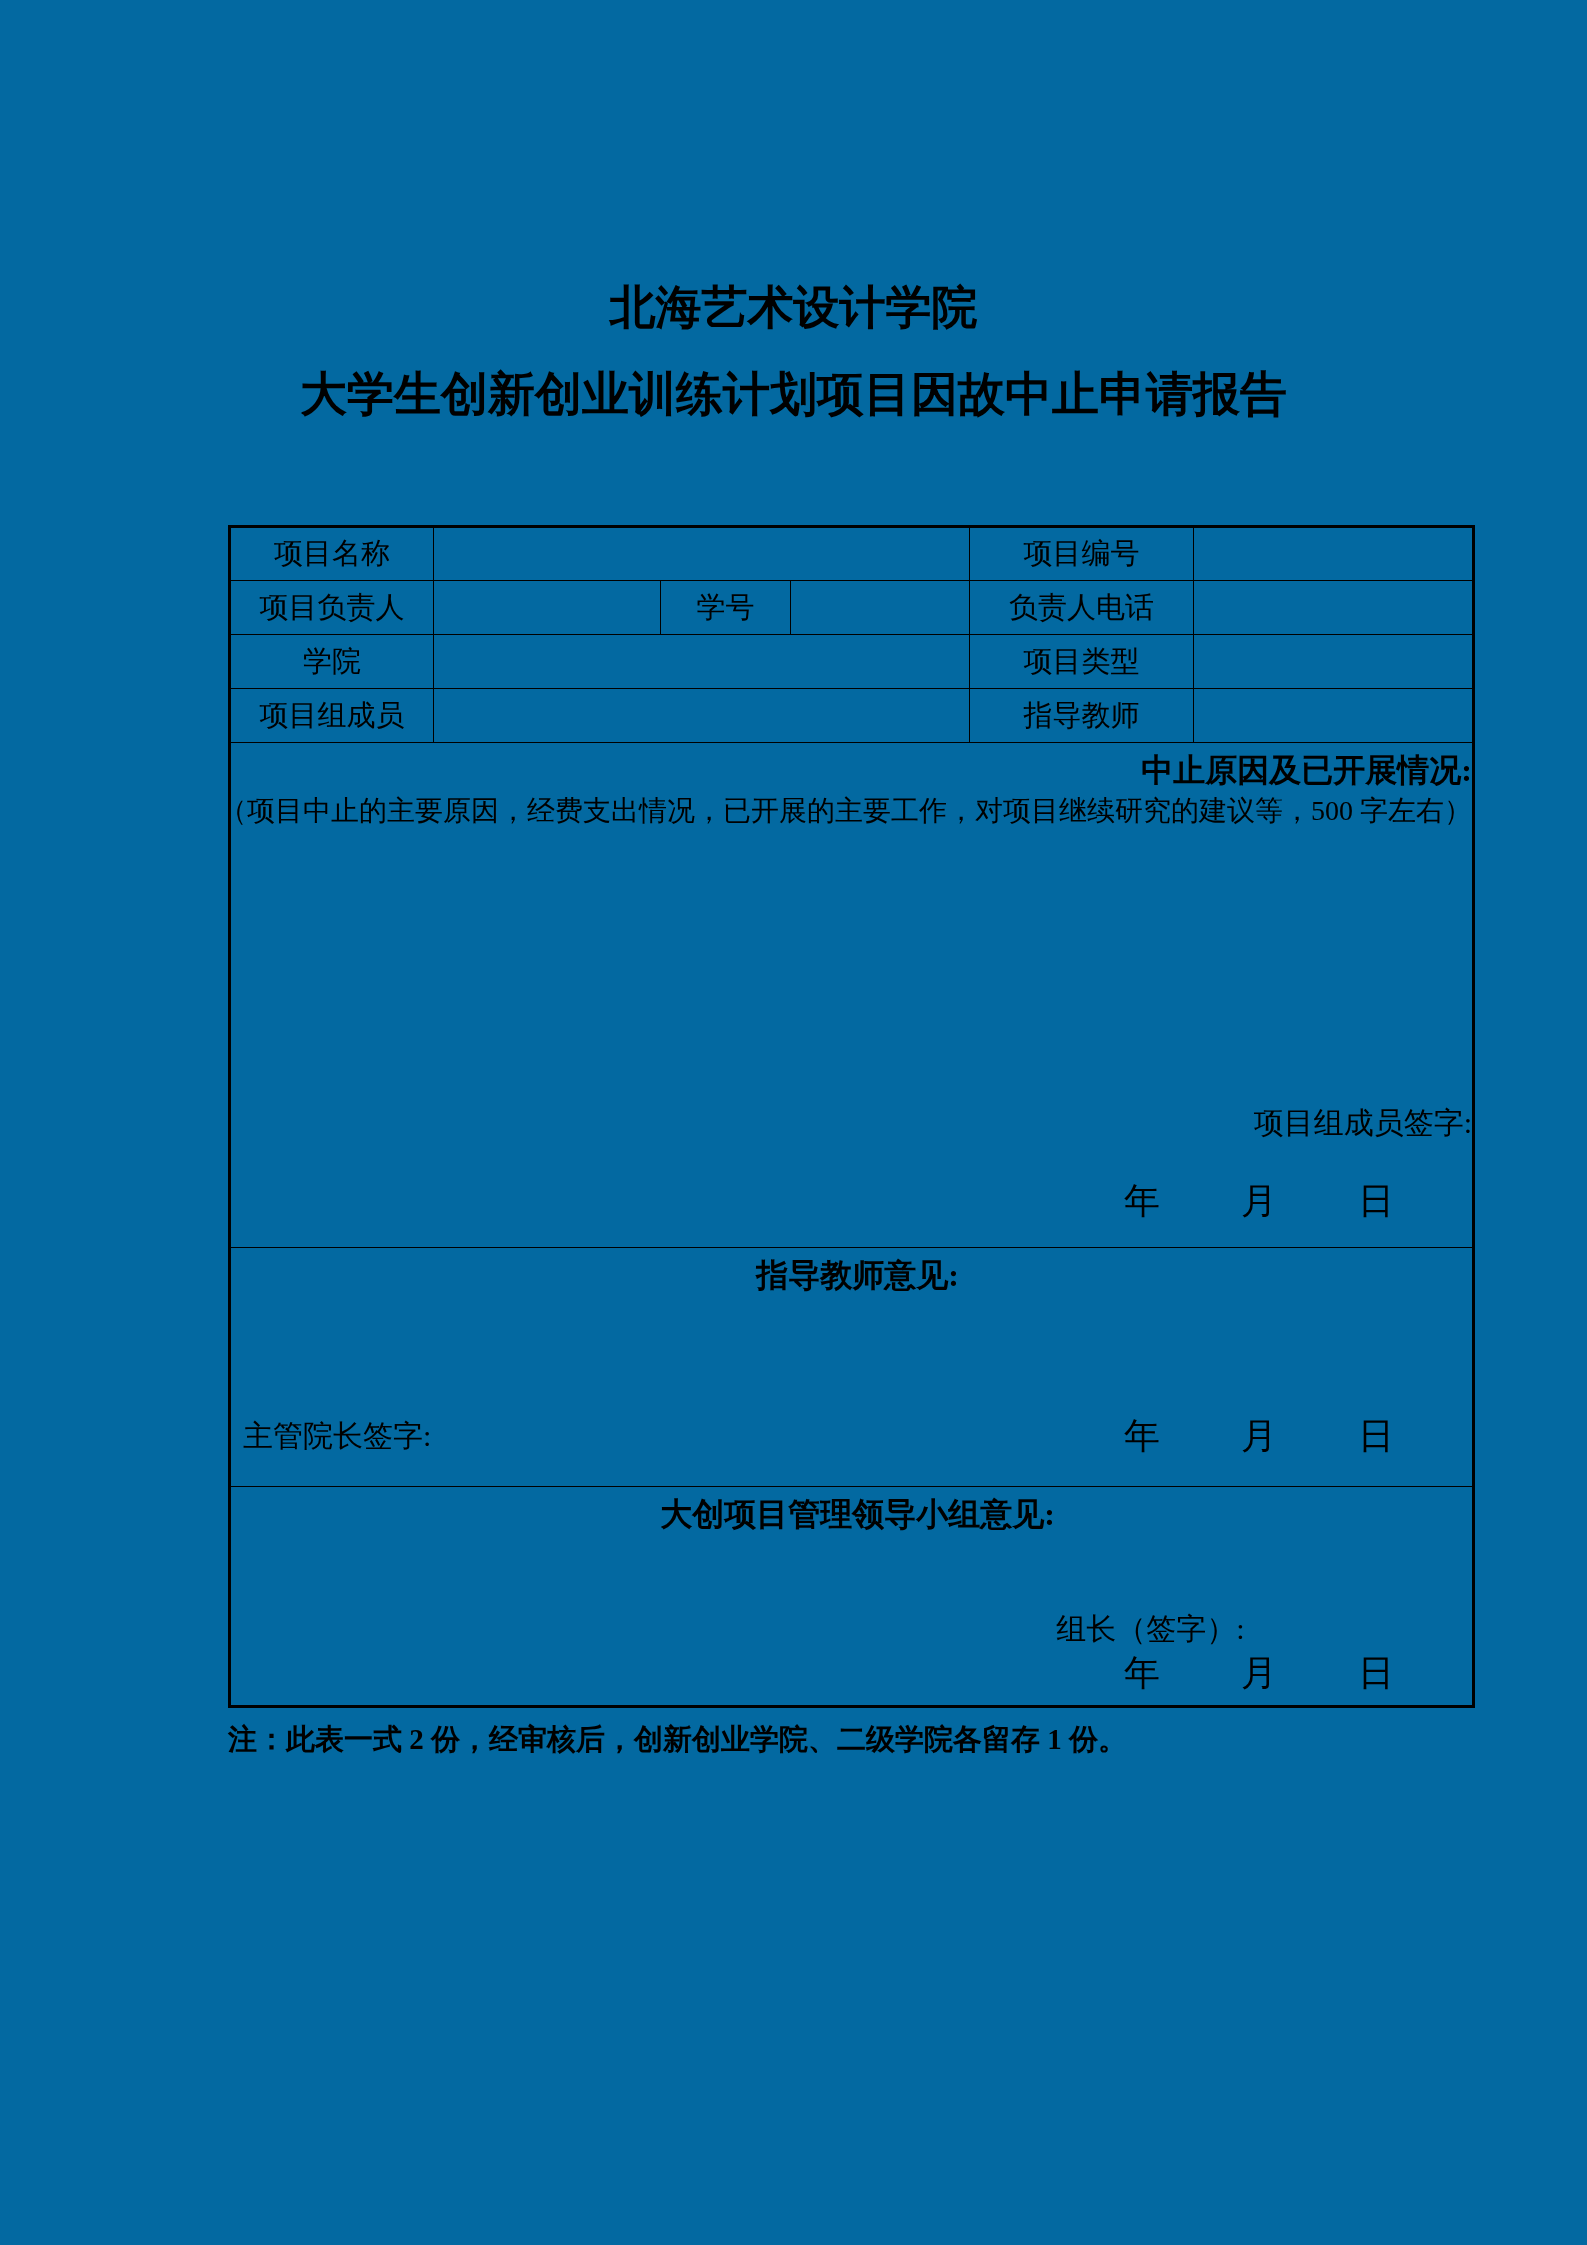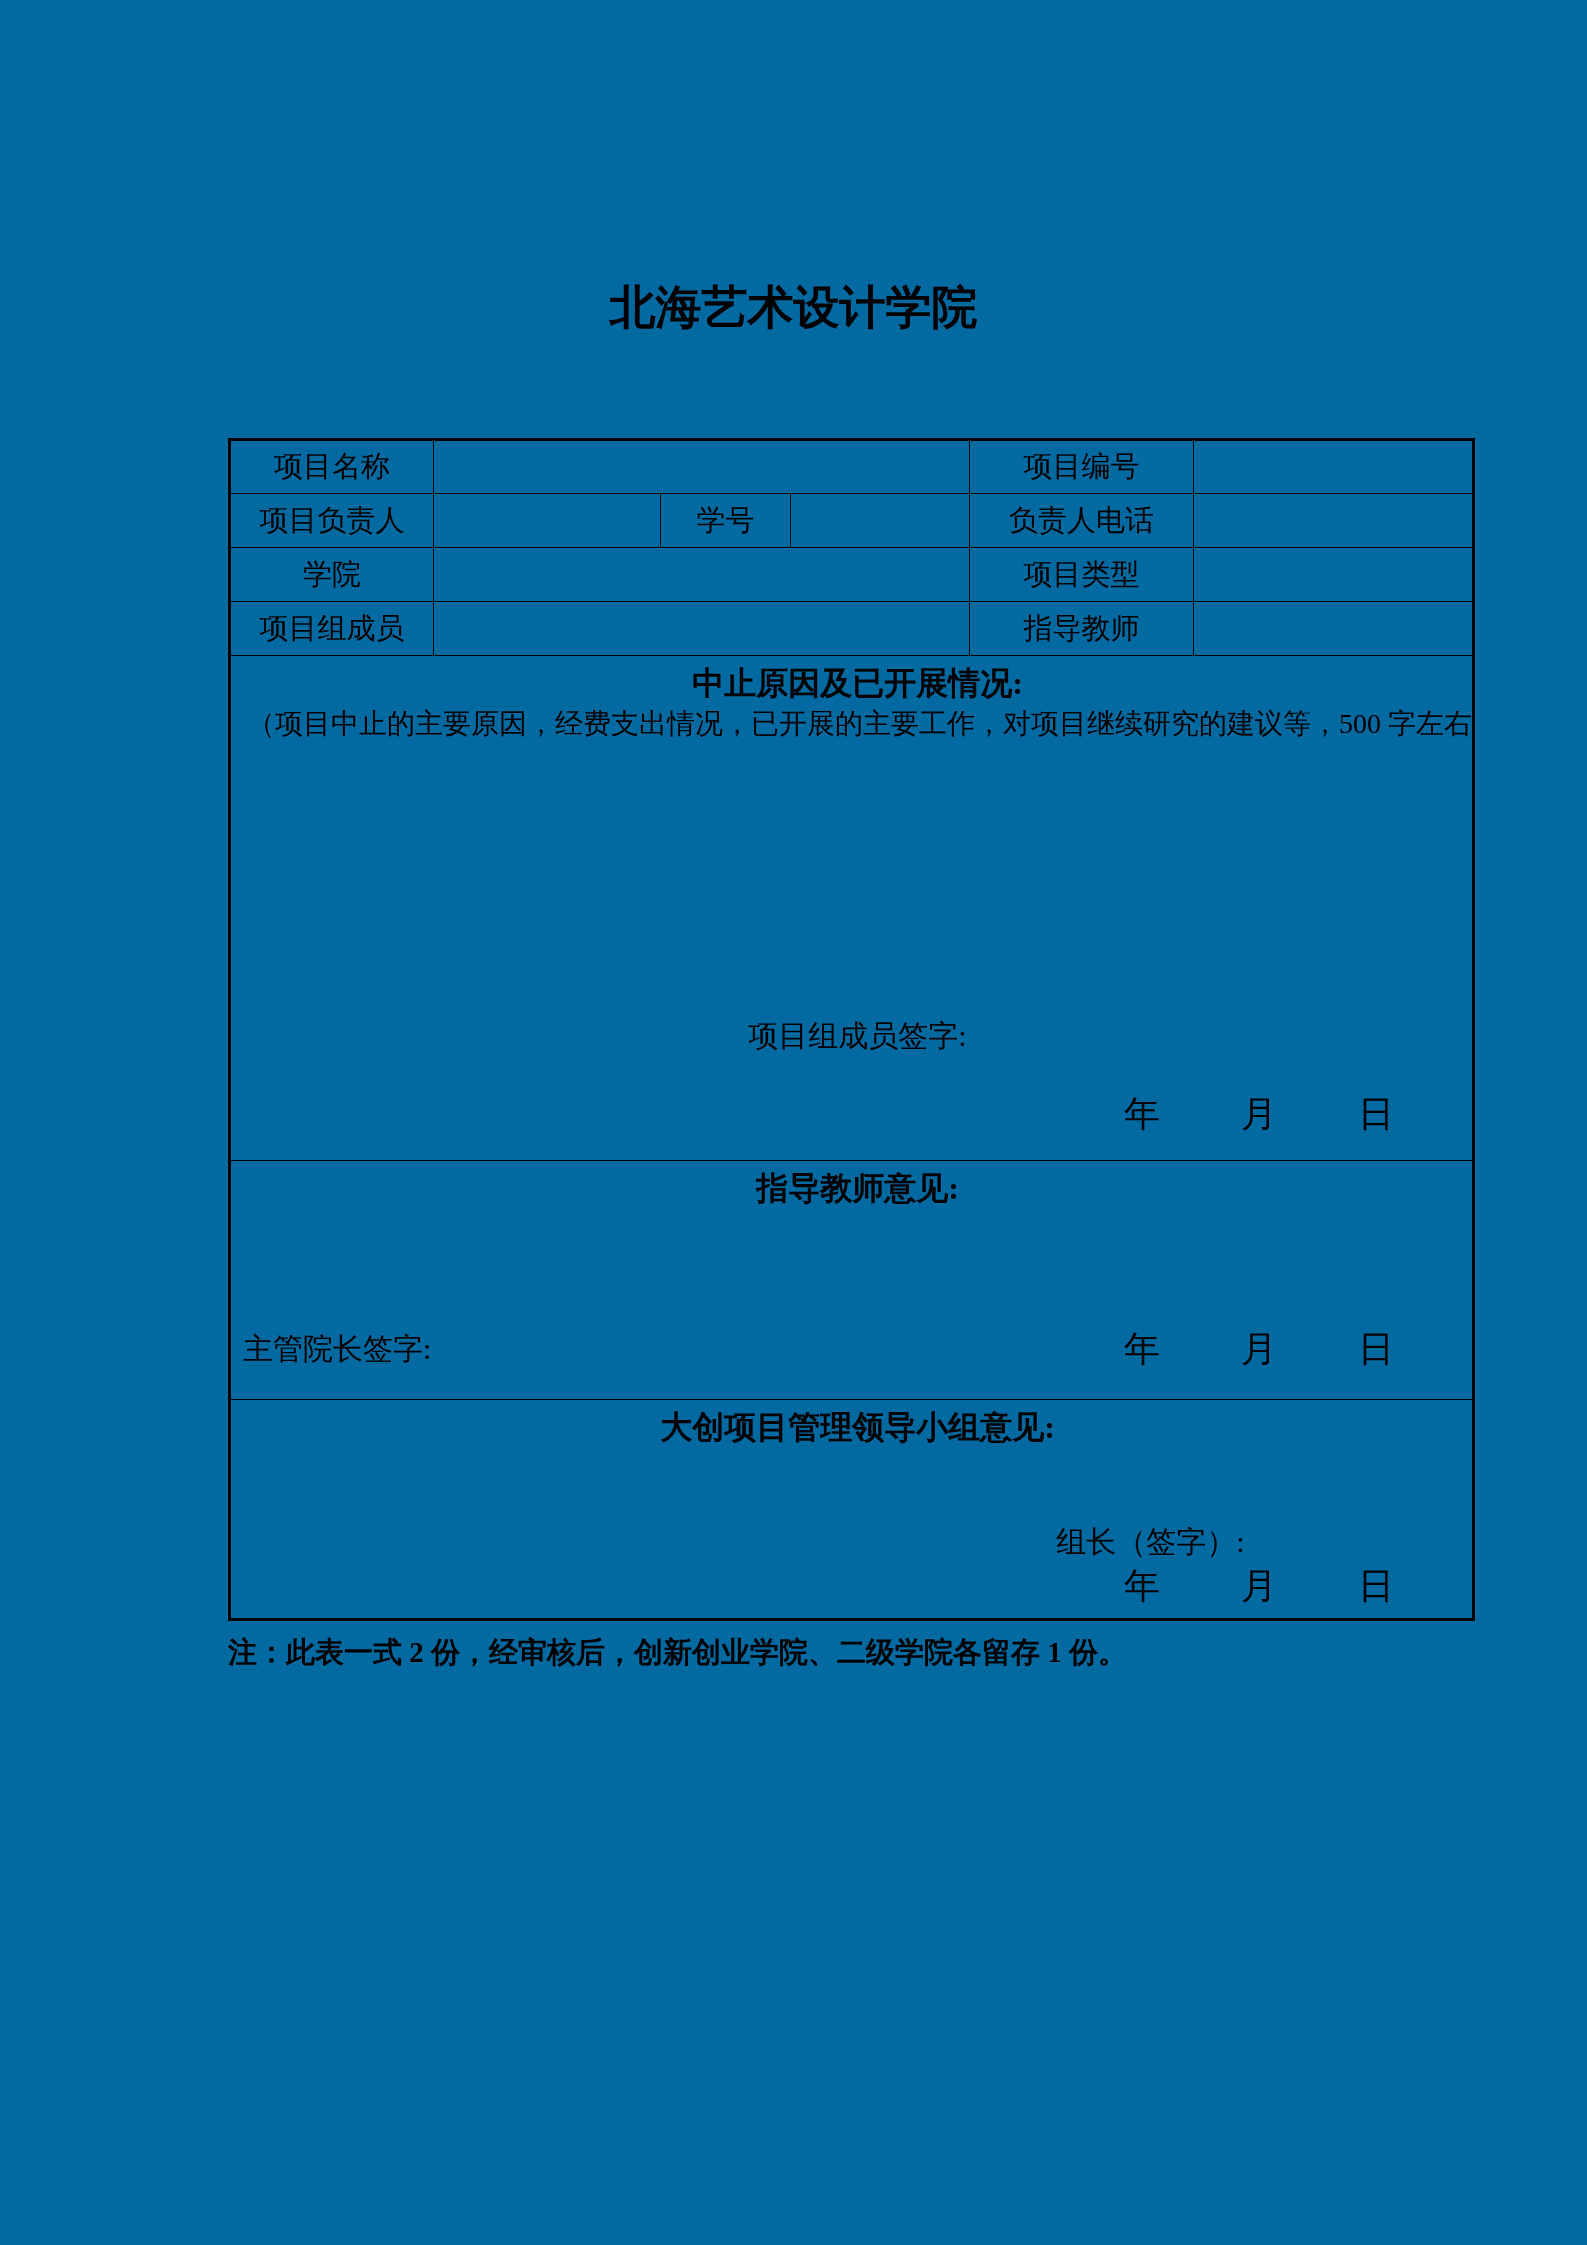--- a/index.html
+++ b/index.html
@@ -44,21 +44,21 @@
     padding: 0;
     overflow: hidden;
   }
   tr.hrow td { height: 54px; }
   td.section-cell {
     text-align: left;
     vertical-align: top;
     border-top-width: 2.5px;
   }
   .sec { display: flex; flex-direction: column; }
-  .sec-1 { height: 504px; }
+  .sec-1 { height: 504px; align-items: flex-end; }
   .sec-2 { height: 238px; }
   .sec-3 { height: 240px; }
   .sec-4 { height: 218px; }
   .sec-heading {
     font-weight: bold;
     font-size: 32px;
     line-height: 42px;
     padding: 6px 0 0 12px;
     white-space: nowrap;
   }
@@ -102,20 +102,21 @@
     line-height: 38px;
     white-space: nowrap;
   }
 </style>
 </head>
 <body>
 
 <div class="page">
 
   <div class="title-1">北海艺术设计学院</div>
+  <div class="title-2">大学生创新创业训练计划项目因故中止申请报告</div>
 
   <table class="form">
     <colgroup>
       <col style="width:204px">
       <col style="width:227px">
       <col style="width:130px">
       <col style="width:179px">
       <col style="width:224px">
       <col style="width:280px">
     </colgroup>

